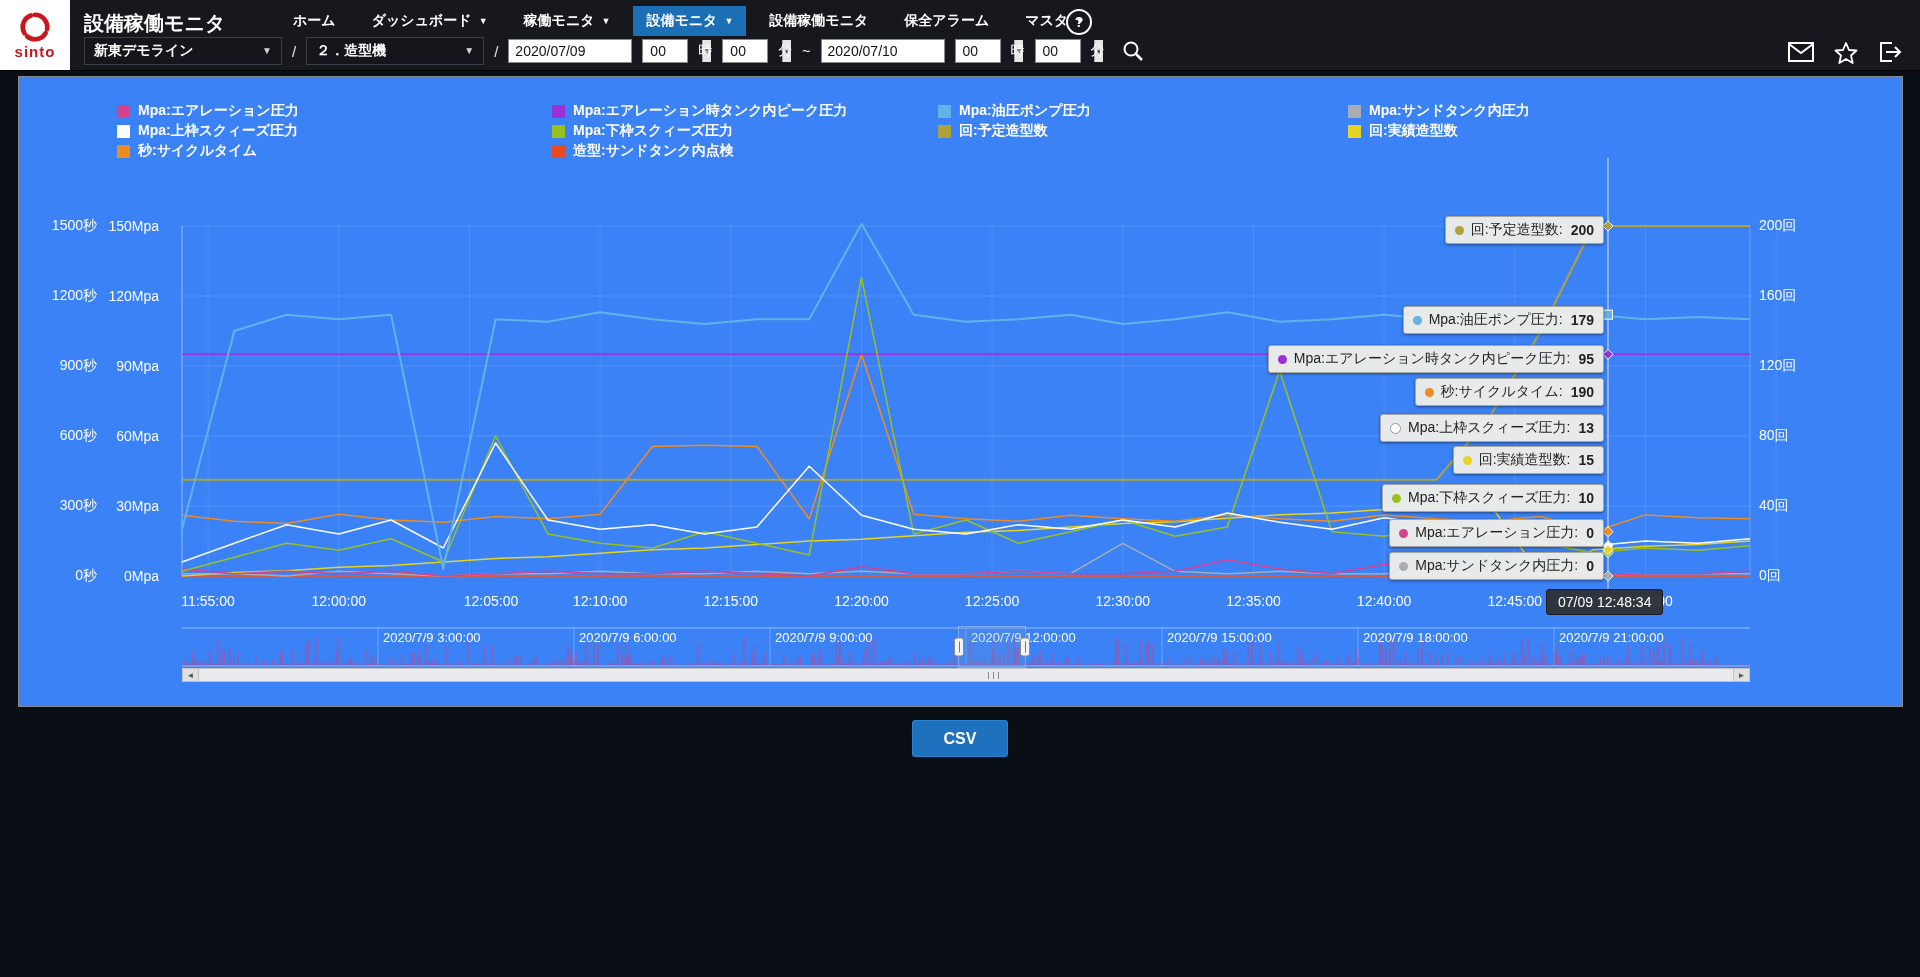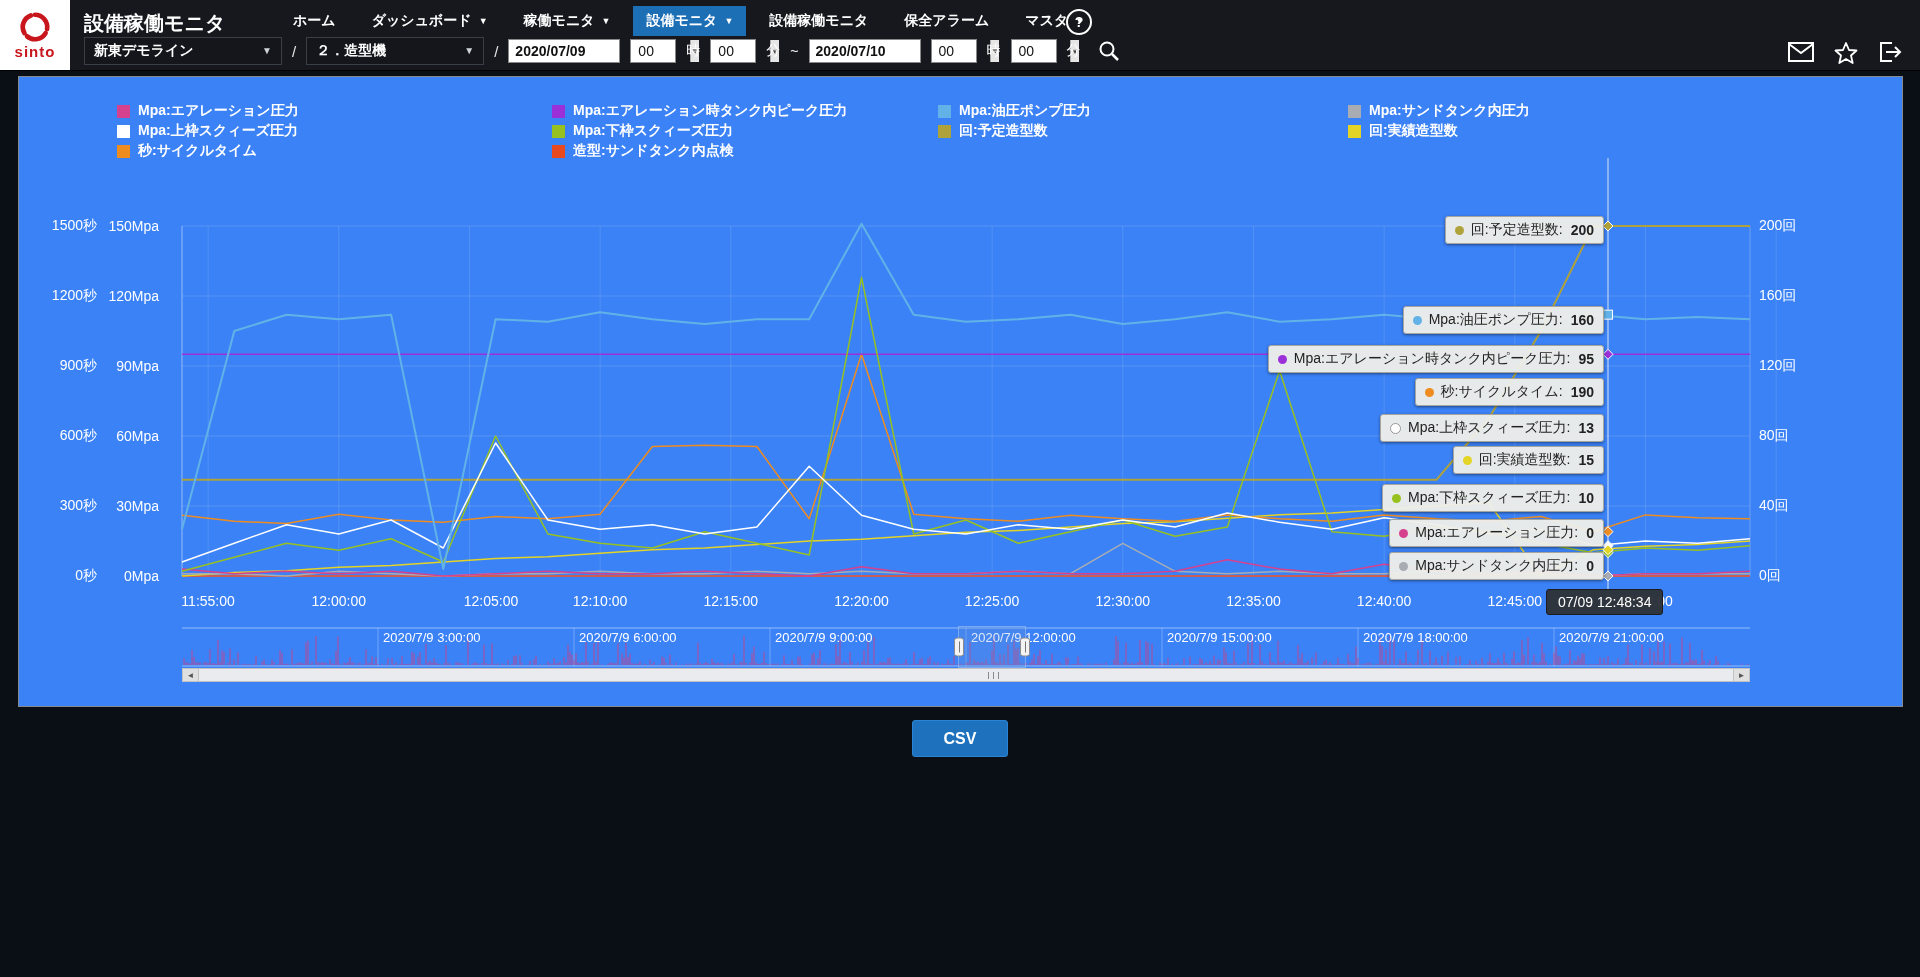--- a/index.html
+++ b/index.html
@@ -20,22 +20,22 @@
   .caret{font-size:9px;line-height:1;}
   .help{position:absolute;left:1066px;top:9px;width:22px;height:22px;border:2px solid #fff;border-radius:50%;
         display:flex;align-items:center;justify-content:center;font-weight:bold;font-size:14px;cursor:pointer;}
   .filter-row{position:absolute;left:84px;top:37px;height:28px;display:flex;align-items:center;gap:10px;font-size:14px;}
   .select-dark{height:26px;display:flex;align-items:center;justify-content:space-between;gap:10px;
                padding:0 9px;font-weight:bold;border:1px solid #3a3f47;background:#14161b;cursor:pointer;}
   .select-dark .caret{color:#cfd3da;font-size:10px;}
   .sd-line{width:178px;}
   .sd-machine{width:158px;}
   .slash{font-size:15px;color:#e8e8e8;}
-  .date-input{width:112px;height:24px;background:#fff;color:#111;border:1px solid #888;font-size:14px;
-              padding:0 6px;font-family:inherit;box-sizing:border-box;font-weight:bold;}
+  .date-input{width:124px;height:24px;background:#fff;color:#111;border:1px solid #888;font-size:14px;
+              padding:0 6px;font-family:inherit;box-sizing:border-box;}
   .mini-select{width:46px;height:24px;background:#fff;color:#111;border:1px solid #888;box-sizing:border-box;
                display:flex;align-items:center;justify-content:space-between;padding-left:7px;font-size:14px;cursor:pointer;gap:36px;}
   .ms-caret{width:15px;height:22px;background:#e6e6e6;border-left:1px solid #aaa;color:#444;font-size:8px;
             display:flex;align-items:center;justify-content:center;}
   .unit-label{color:#fff;}
   .search-btn{margin-left:6px;cursor:pointer;display:flex;align-items:center;}
   .top-icons{position:absolute;right:18px;top:40px;display:flex;gap:20px;align-items:center;}
   .top-icon{cursor:pointer;display:flex;align-items:center;}
   
   .chart-panel{position:absolute;left:18px;top:76px;width:1883px;height:629px;
@@ -982,21 +982,21 @@
 
   <div id="tooltip-stack">
       <div class="tip" style="top: 139px; right: 298px;">
         <span class="dot" style="background: rgb(176, 162, 58);"></span>
         <span>回:予定造型数:</span>
         <b>200</b>
       </div>
       <div class="tip" style="top: 229px; right: 298px;">
         <span class="dot" style="background: rgb(98, 178, 232);"></span>
         <span>Mpa:油圧ポンプ圧力:</span>
-        <b>160</b>
+        <b>179</b>
       </div>
       <div class="tip" style="top: 268px; right: 298px;">
         <span class="dot" style="background: rgb(155, 48, 217);"></span>
         <span>Mpa:エアレーション時タンク内ピーク圧力:</span>
         <b>95</b>
       </div>
       <div class="tip" style="top: 301px; right: 298px;">
         <span class="dot" style="background: rgb(239, 140, 31);"></span>
         <span>秒:サイクルタイム:</span>
         <b>190</b>

